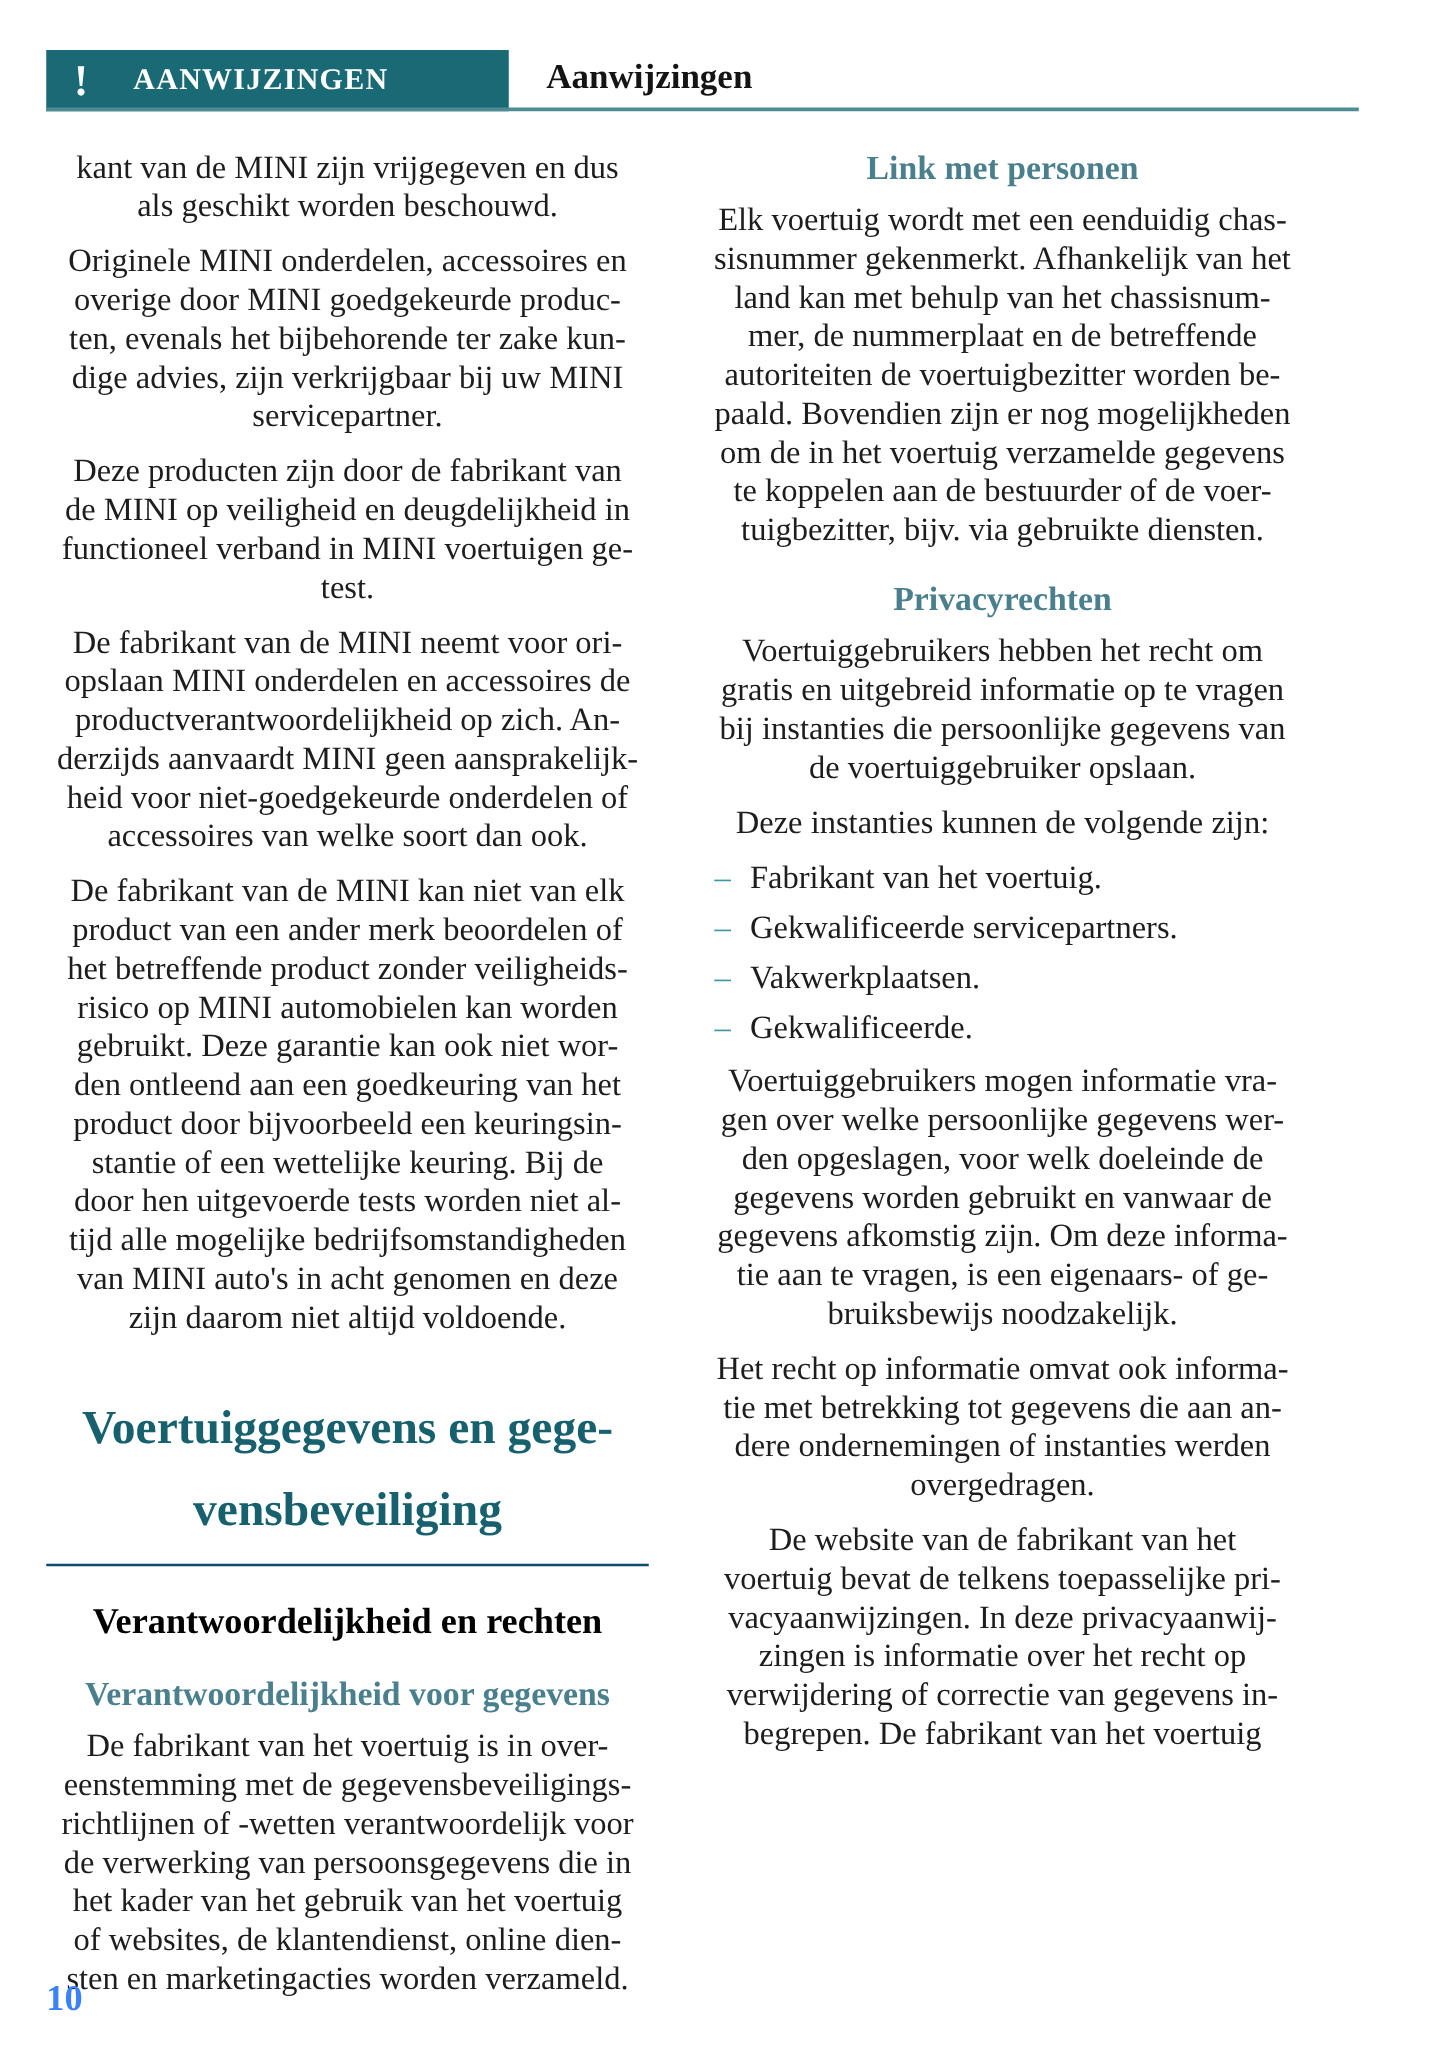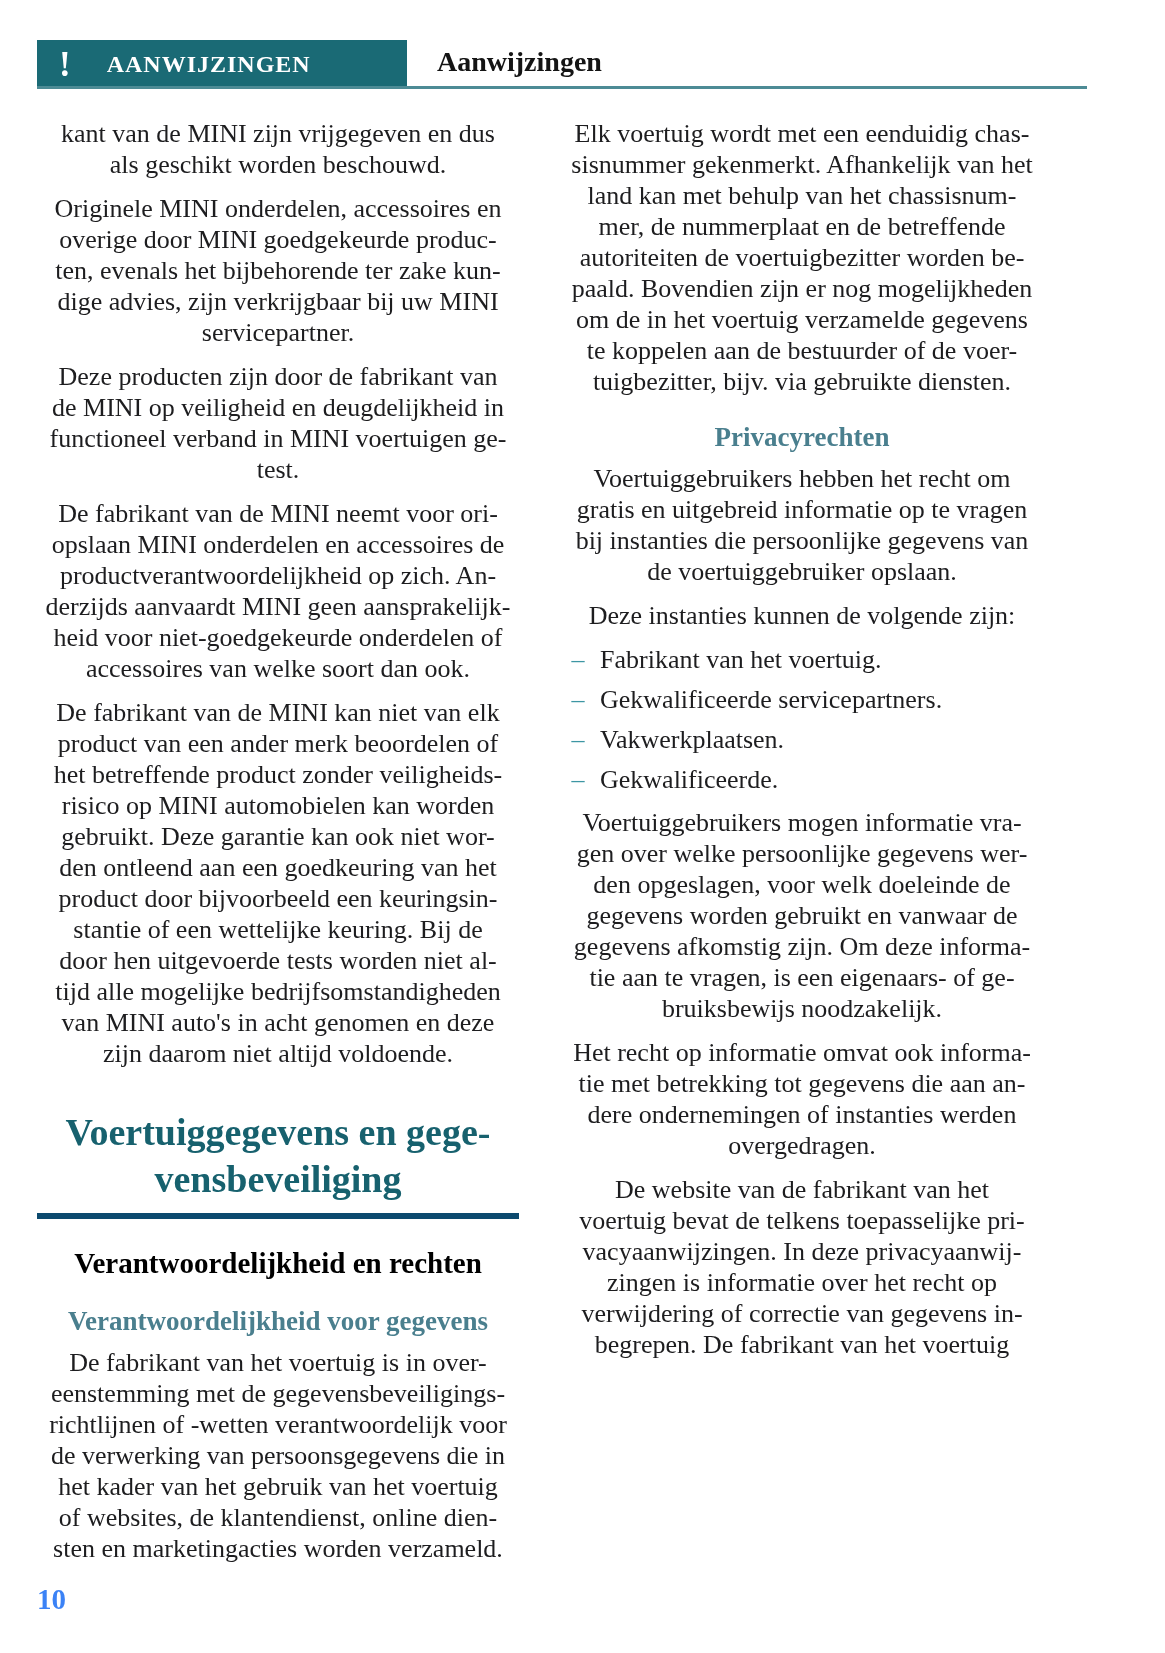--- a/index.html
+++ b/index.html
@@ -69,25 +69,25 @@
     font-size: 26px;
     line-height: 31px;
     margin: 0 0 13px 0;
     white-space: pre;
   }
   .mt-small { margin-top: 6px; }
 
   .h1 {
     color: #17616e;
     font-size: 38px;
-    line-height: 47px;
+    line-height: 66px;
     font-weight: 700;
     margin: 40px 0 0 0;
     padding-bottom: 10px;
-    border-bottom: 6px solid #0c4a6e;
+    border-bottom: 2px solid #0c4a6e;
     white-space: pre;
   }
   .h2 {
     color: #000000;
     font-size: 29px;
     line-height: 36px;
     font-weight: 700;
     margin: 26px 0 0 0;
     white-space: pre;
   }
@@ -172,20 +172,21 @@
     <p class="body">De fabrikant van het voertuig is in over-
 eenstemming met de gegevensbeveiligings-
 richtlijnen of -wetten verantwoordelijk voor
 de verwerking van persoonsgegevens die in
 het kader van het gebruik van het voertuig
 of websites, de klantendienst, online dien-
 sten en marketingacties worden verzameld.</p>
   </div>
 
   <div class="col col-right">
+    <div class="h3 first">Link met personen</div>
     <p class="body">Elk voertuig wordt met een eenduidig chas-
 sisnummer gekenmerkt. Afhankelijk van het
 land kan met behulp van het chassisnum-
 mer, de nummerplaat en de betreffende
 autoriteiten de voertuigbezitter worden be-
 paald. Bovendien zijn er nog mogelijkheden
 om de in het voertuig verzamelde gegevens
 te koppelen aan de bestuurder of de voer-
 tuigbezitter, bijv. via gebruikte diensten.</p>
     <div class="h3">Privacyrechten</div>

